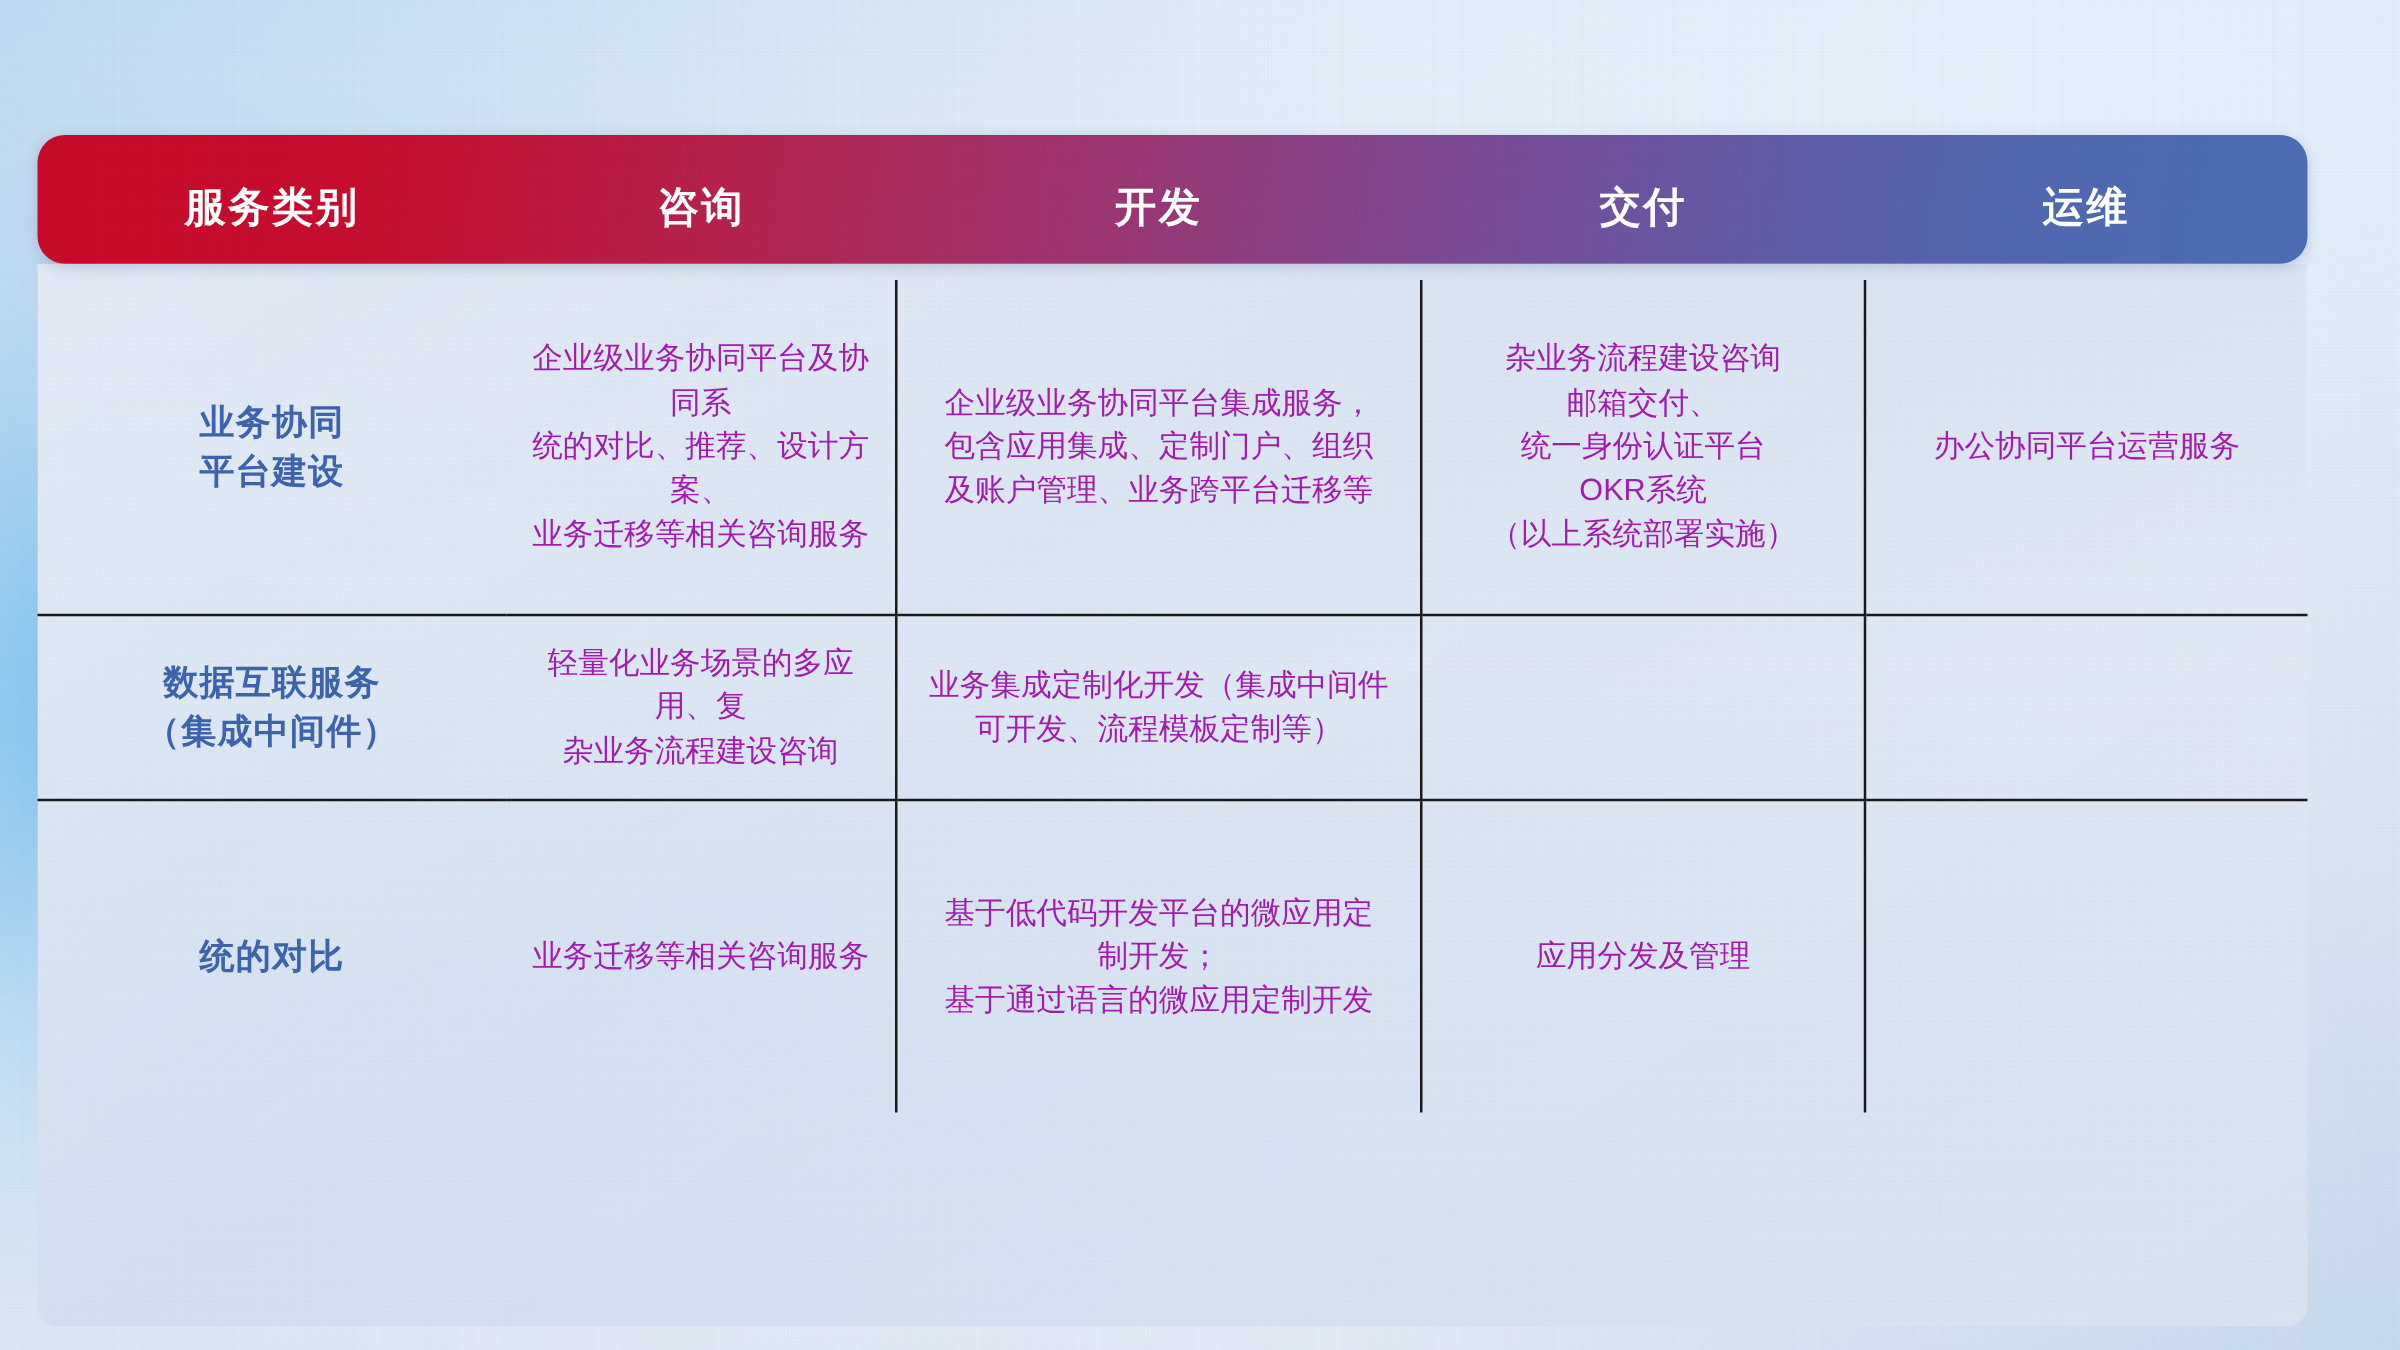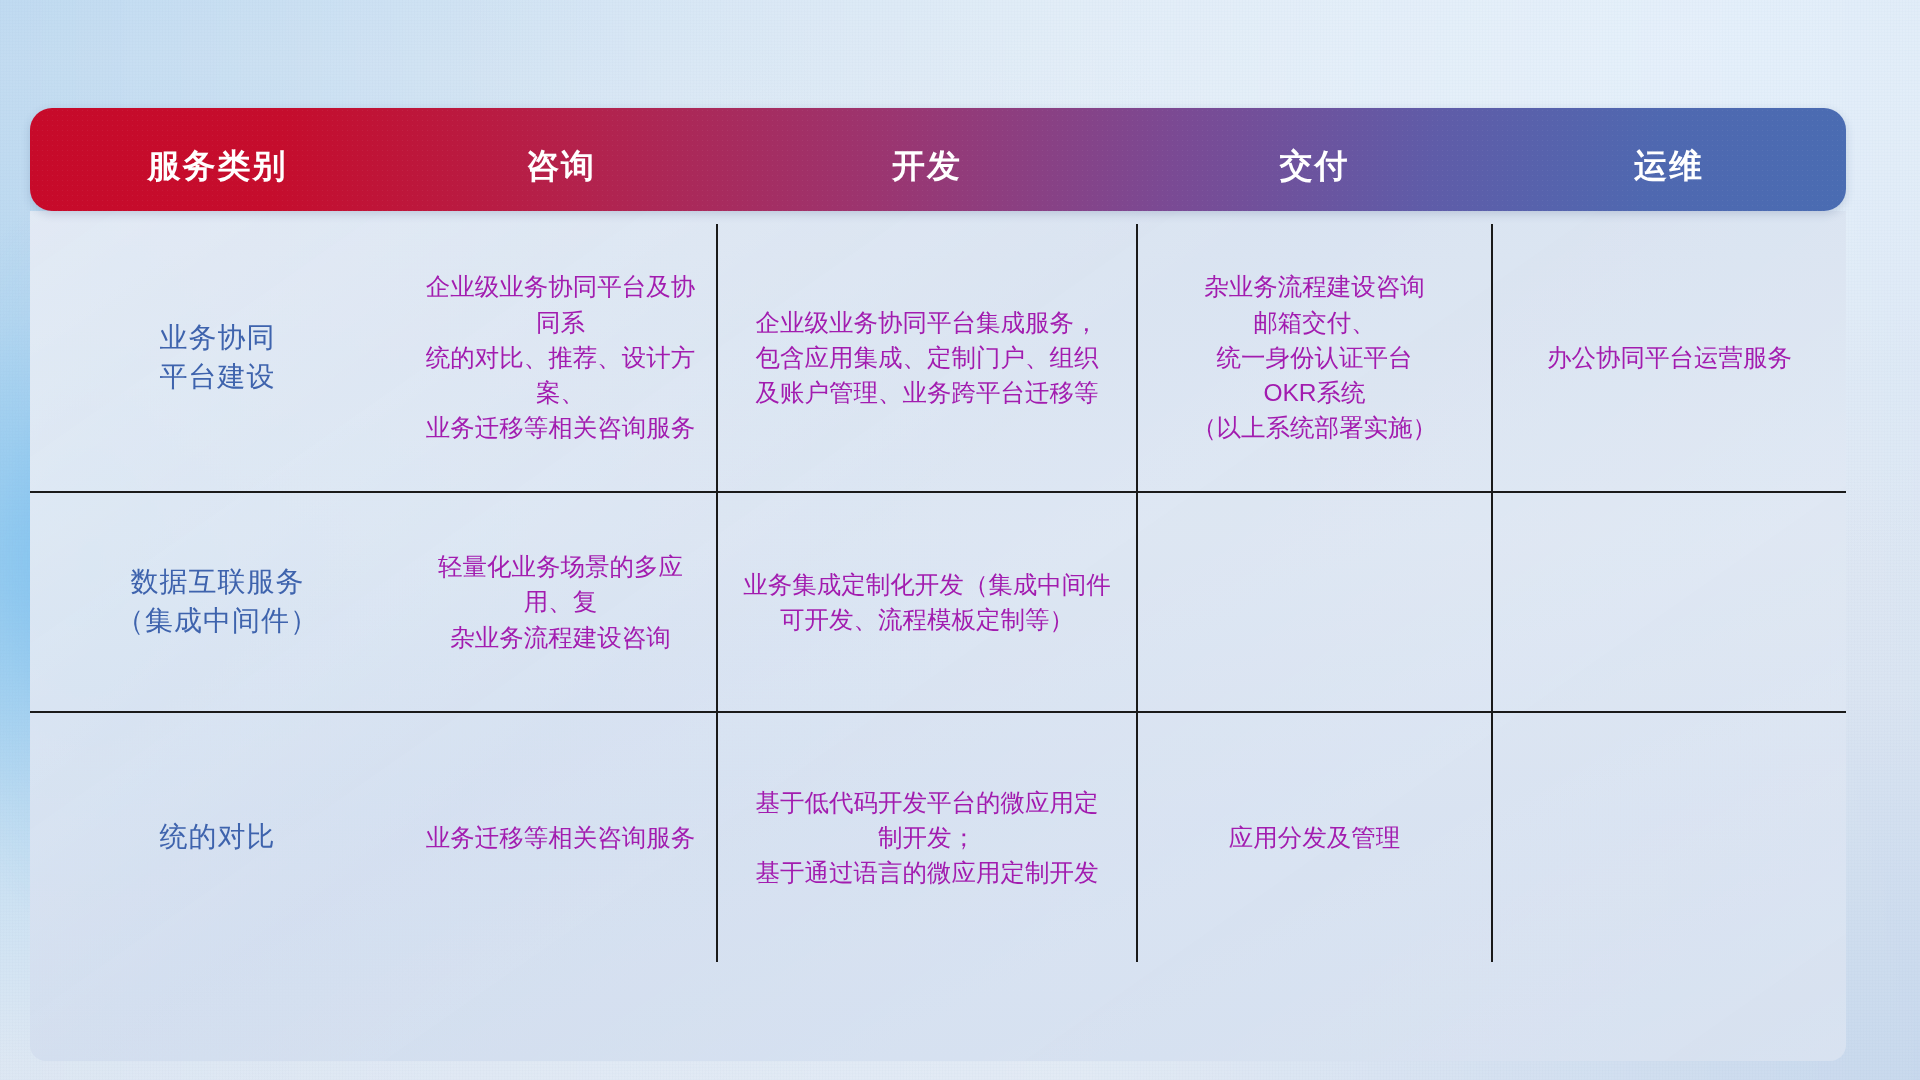--- a/index.html
+++ b/index.html
@@ -115,21 +115,21 @@
     line-height: 1.44;
     color: #a21caf;
     text-align: center;
     vertical-align: middle;
     background: transparent;
     position: relative;
   }
   tbody td.cat {
     border-right: none;
     color: #3e63ad;
-    font-weight: normal;
+    font-weight: bold;
     font-size: 28px;
     line-height: 1.38;
     letter-spacing: 1px;
   }
   tbody td.last-col {
     border-right: none;
   }
   tbody tr.last-row td {
     border-bottom: none;
   }
@@ -219,21 +219,21 @@
 邮箱交付、
 统一身份认证平台
 OKR系统
 （以上系统部署实施）</span>
           </td>
           <td class="last-col">
             <span class="cell-text">办公协同平台运营服务</span>
           </td>
         </tr>
 
-        <tr style="height:220px">
+        <tr style="height:148px">
           <td class="cat">
             <span class="cell-text">数据互联服务
 （集成中间件）</span>
           </td>
           <td>
             <span class="cell-text">轻量化业务场景的多应用、复
 杂业务流程建设咨询</span>
           </td>
           <td>
             <span class="cell-text">业务集成定制化开发（集成中间件

